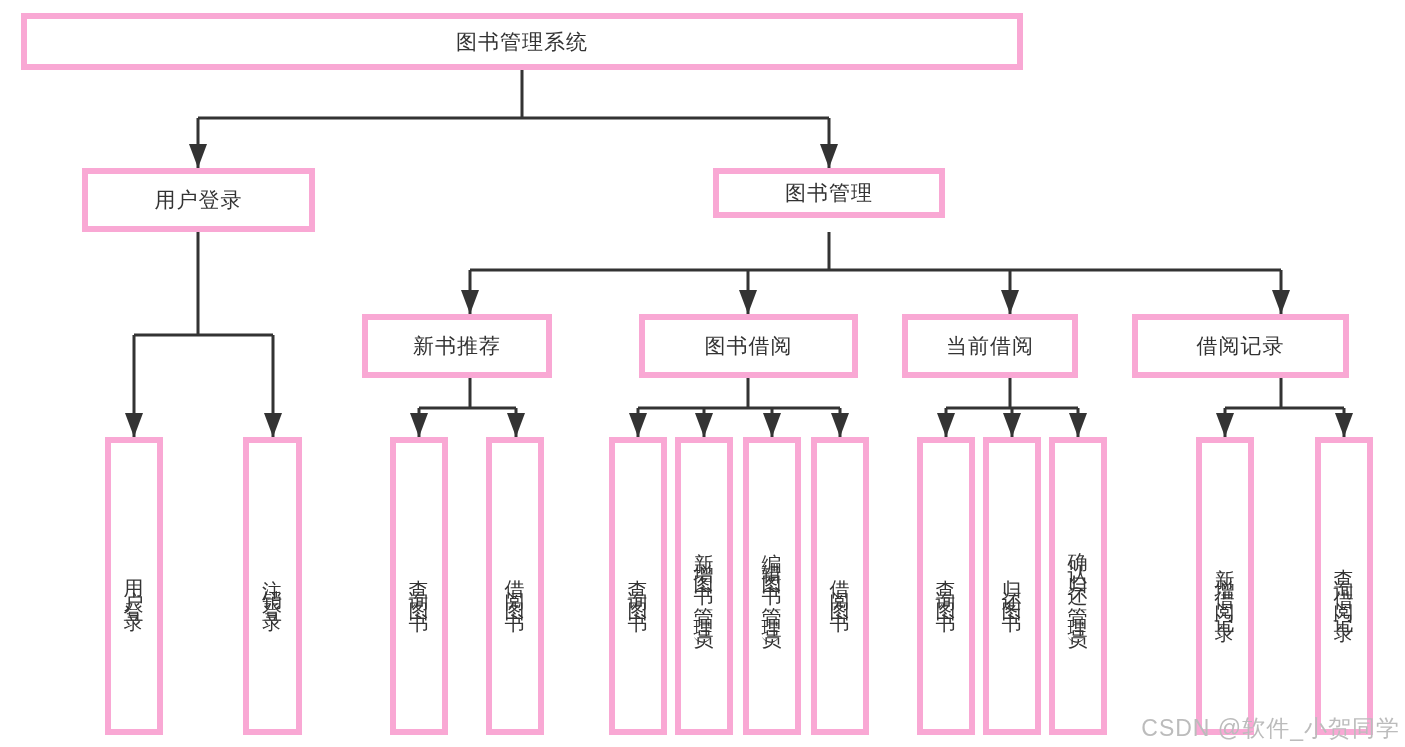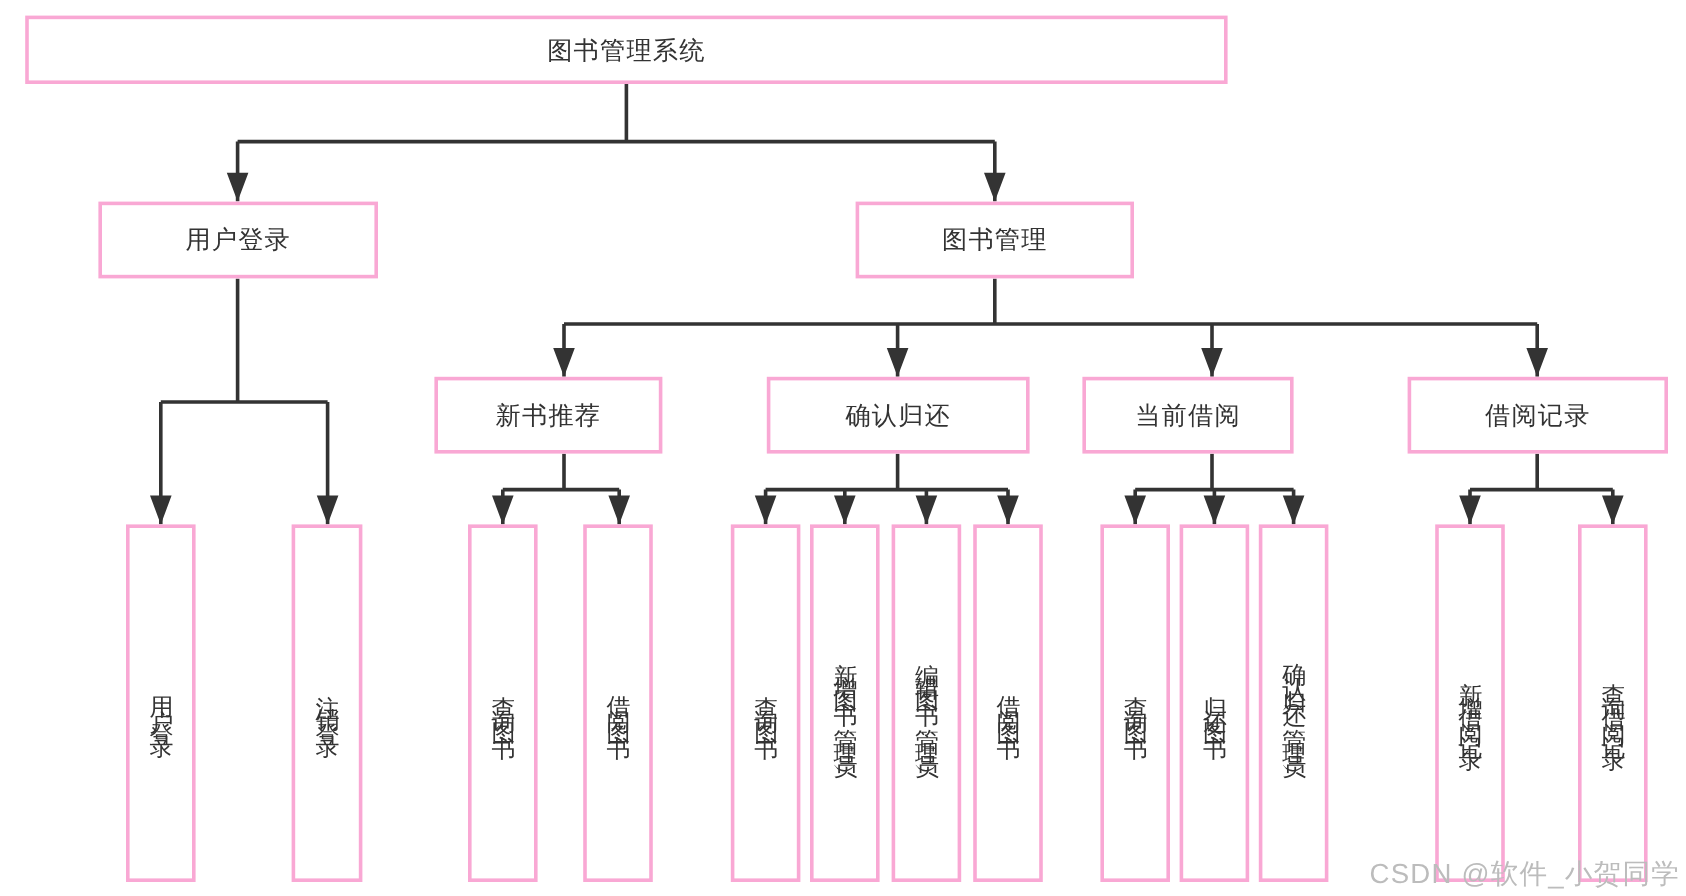--- a/index.html
+++ b/index.html
@@ -3,21 +3,21 @@
 <meta charset="utf-8">
 <style>
   html,body{margin:0;padding:0;background:#ffffff;}
   .stage{
     position:relative;width:1405px;height:747px;background:#ffffff;
     font-family:"Liberation Sans","DejaVu Sans",sans-serif;overflow:hidden;
   }
   .wires{position:absolute;left:0;top:0;z-index:1;}
   .box{
     position:absolute;box-sizing:border-box;z-index:2;
-    border:3px solid #f9a8d4;background:#ffffff;color:#333333;
+    border:6px solid #f9a8d4;background:#ffffff;color:#333333;
     display:flex;align-items:center;justify-content:center;
   }
   .h span{font-size:21px;letter-spacing:1px;white-space:nowrap;}
   .v span{
     writing-mode:vertical-rl;text-orientation:mixed;
     font-size:20px;letter-spacing:11px;line-height:1;white-space:nowrap;
   }
   .watermark{
     position:absolute;right:5px;top:713px;z-index:6;
     font-size:23px;color:#bcbcbc;letter-spacing:1px;white-space:nowrap;margin-left:46px;
@@ -60,34 +60,34 @@
       M1335 413 L1353 413 L1344 437 Z"></path>
   </svg>
 
   <div class="box h" style="left:21px;top:13px;width:1002px;height:57px">
     <span>图书管理系统</span>
   </div>
 
   <div class="box h" style="left:82px;top:168px;width:233px;height:64px">
     <span>用户登录</span>
   </div>
-  <div class="box h" style="left:713px;top:168px;width:232px;height:64px">
+  <div class="box h" style="left:713px;top:168px;width:232px;height:50px">
     <span>图书管理</span>
   </div>
 
   <div class="box h" style="left:362px;top:314px;width:190px;height:64px">
     <span>新书推荐</span>
   </div>
   <div class="box h" style="left:639px;top:314px;width:219px;height:64px">
-    <span>确认归还</span>
+    <span>图书借阅</span>
   </div>
   <div class="box h" style="left:902px;top:314px;width:176px;height:64px">
     <span>当前借阅</span>
   </div>
-  <div class="box h" style="left:1173px;top:314px;width:217px;height:64px">
+  <div class="box h" style="left:1132px;top:314px;width:217px;height:64px">
     <span>借阅记录</span>
   </div>
 
   <div class="box v" style="left:105px;top:437px;width:58px;height:298px">
     <span>用户登录</span>
   </div>
   <div class="box v" style="left:243px;top:437px;width:59px;height:298px">
     <span>注销登录</span>
   </div>
 

